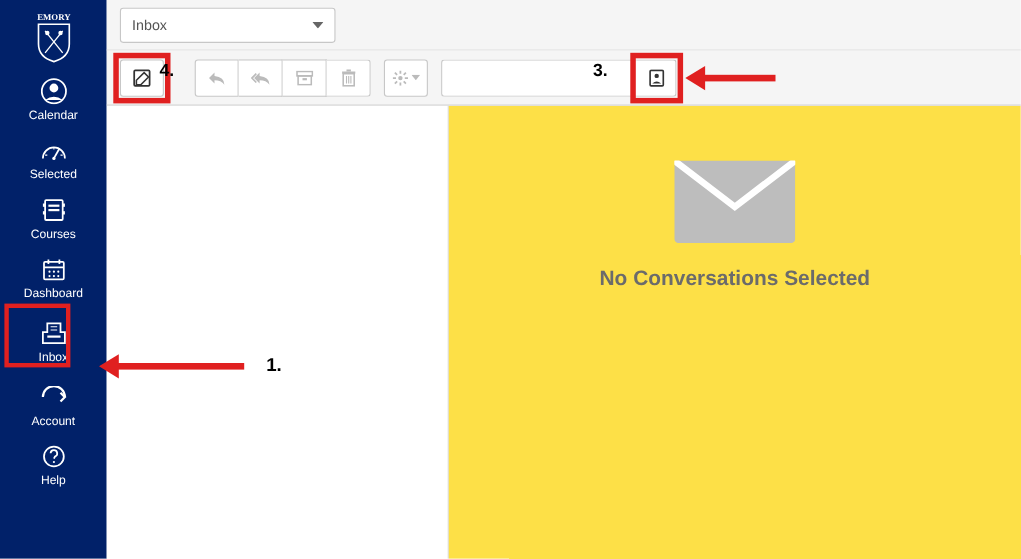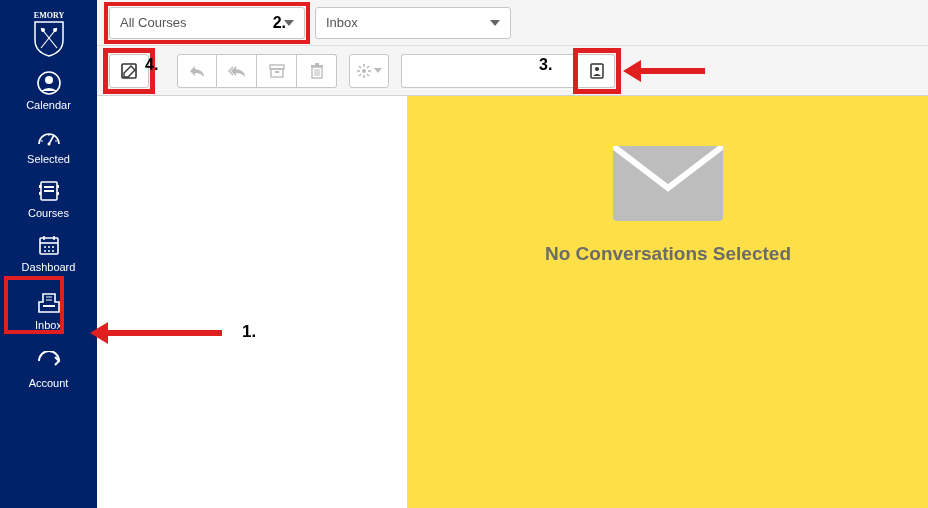--- a/index.html
+++ b/index.html
@@ -155,35 +155,35 @@
   <div class="navitem">
     <span class="ico">
       <svg width="24" height="20" viewBox="0 0 24 20">
           <path d="M2 10 A8 8 0 0 1 22 10" fill="none" stroke="#fff" stroke-width="2"></path>
           <polyline points="18,6 22,10 18,14" fill="none" stroke="#fff" stroke-width="2"></polyline>
         </svg>
     </span>
     <span class="lbl">Account</span>
   </div>
 
+  <div class="navitem">
+    <span class="ico">
+      <svg width="22" height="22" viewBox="0 0 22 22">
+          <circle cx="11" cy="11" r="9" fill="none" stroke="#fff" stroke-width="1.6"></circle>
+          <path d="M8 8 A3 3 0 1 1 12 11 L11 13" fill="none" stroke="#fff" stroke-width="1.6"></path>
+          <circle cx="11" cy="16" r="1" fill="#fff"></circle>
+        </svg>
+    </span>
+    <span class="lbl">Help</span>
+  </div>
 </nav>
 
 <div class="main">
 
   <div class="toolbar1">
-    <div class="select sel-courses rel">
-      <span>All Courses</span>
-      <span class="caret">
-        <svg width="10" height="6" viewBox="0 0 10 6">
-            <polygon points="0,0 10,0 5,6" fill="#666"></polygon>
-          </svg>
-      </span>
-      <span class="num2">2.</span>
-      <span class="red-outline-courses"></span>
-    </div>
     <div class="select sel-inbox">
       <span>Inbox</span>
       <span class="caret">
         <svg width="10" height="6" viewBox="0 0 10 6">
             <polygon points="0,0 10,0 5,6" fill="#666"></polygon>
           </svg>
       </span>
     </div>
   </div>
 

